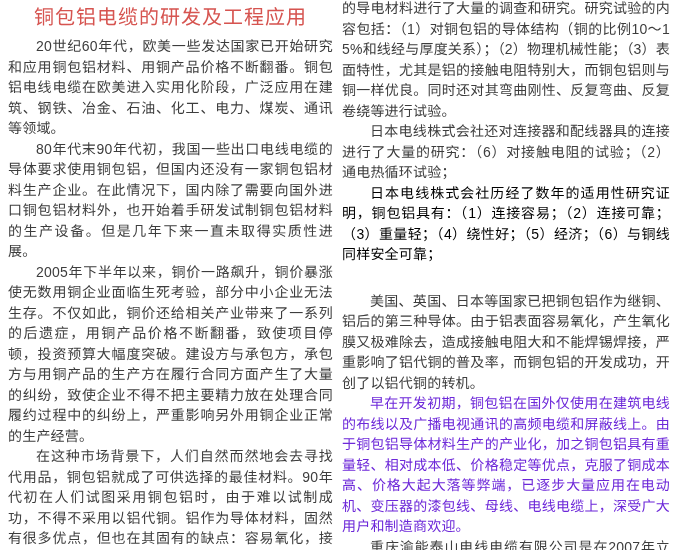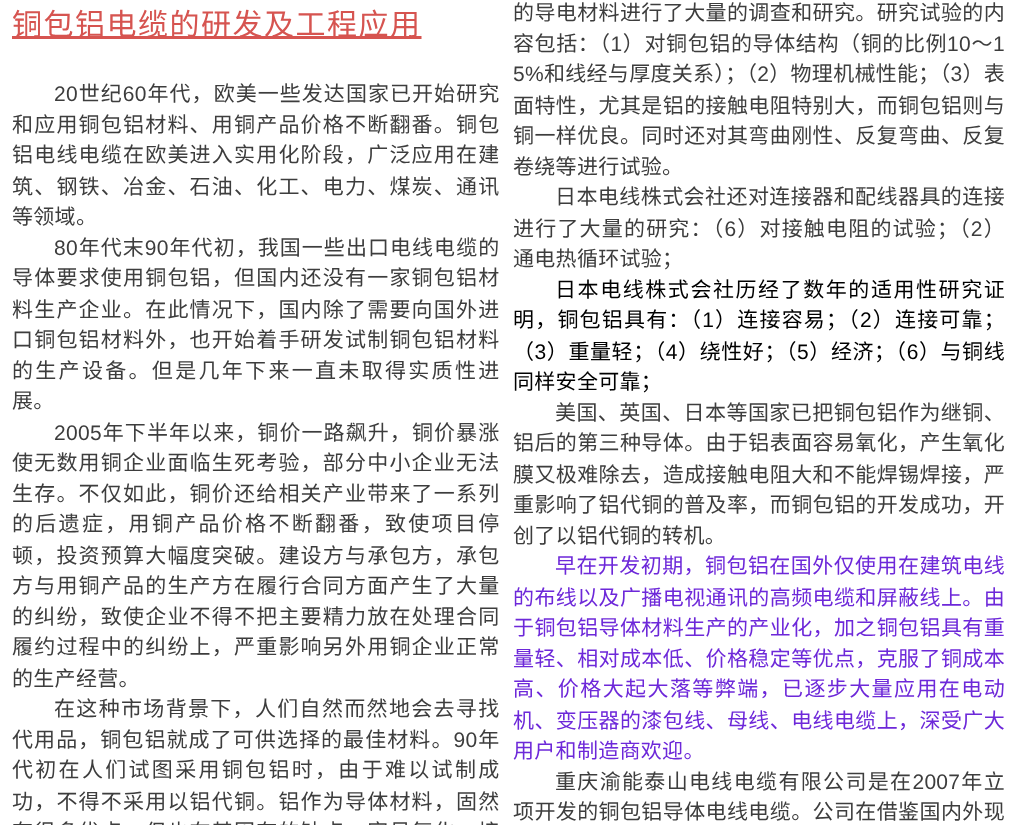--- a/index.html
+++ b/index.html
@@ -22,27 +22,27 @@
   .col-left {
     left: 8px;
     width: 325px;
   }
   .col-right {
     left: 342px;
     width: 328px;
     top: -2px;
   }
   .article-title {
-    margin: 4px 0 22px 0;
+    margin: 4px 0 6px 0;
     font-size: 20px;
     line-height: 26px;
     font-weight: 400;
     letter-spacing: 1px;
+    text-align: center;
     color: #d65450;
-    text-decoration: underline;
   }
   .para {
     margin: 0;
     font-size: 14px;
     line-height: 20.5px;
     color: #3d3d3d;
     text-align: justify;
     text-indent: 2em;
     letter-spacing: 0.2px;
     word-break: break-all;
@@ -62,18 +62,18 @@
     <p class="para" style="color: rgb(61, 61, 61);">80年代末90年代初，我国一些出口电线电缆的导体要求使用铜包铝，但国内还没有一家铜包铝材料生产企业。在此情况下，国内除了需要向国外进口铜包铝材料外，也开始着手研发试制铜包铝材料的生产设备。但是几年下来一直未取得实质性进展。</p>
     <p class="para" style="color: rgb(61, 61, 61);">2005年下半年以来，铜价一路飙升，铜价暴涨使无数用铜企业面临生死考验，部分中小企业无法生存。不仅如此，铜价还给相关产业带来了一系列的后遗症，用铜产品价格不断翻番，致使项目停顿，投资预算大幅度突破。建设方与承包方，承包方与用铜产品的生产方在履行合同方面产生了大量的纠纷，致使企业不得不把主要精力放在处理合同履约过程中的纠纷上，严重影响另外用铜企业正常的生产经营。</p>
     <p class="para" style="color: rgb(61, 61, 61);">在这种市场背景下，人们自然而然地会去寻找代用品，铜包铝就成了可供选择的最佳材料。90年代初在人们试图采用铜包铝时，由于难以试制成功，不得不采用以铝代铜。铝作为导体材料，固然有很多优点，但也在其固有的缺点：容易氧化，接触电阻大，不能用焊接，比铜易腐蚀，导致以铝代铜的时代逐步又被铜所代替。</p>
 
   </div>
 
   <div class="col col-right">
     <p class="para no-indent" style="color: rgb(61, 61, 61);">的导电材料进行了大量的调查和研究。研究试验的内容包括：（1）对铜包铝的导体结构（铜的比例10～15%和线经与厚度关系）；（2）物理机械性能；（3）表面特性，尤其是铝的接触电阻特别大，而铜包铝则与铜一样优良。同时还对其弯曲刚性、反复弯曲、反复卷绕等进行试验。</p>
     <p class="para" style="color: rgb(61, 61, 61);">日本电线株式会社还对连接器和配线器具的连接进行了大量的研究：（6）对接触电阻的试验；（2）通电热循环试验；</p>
     <p class="para" style="color: #000000;">日本电线株式会社历经了数年的适用性研究证明，铜包铝具有：（1）连接容易；（2）连接可靠；（3）重量轻；（4）绕性好；（5）经济；（6）与铜线同样安全可靠；</p>
-    <p class="para" style="color: rgb(61, 61, 61);">美国、英国、日本等国家已把铜包铝作为继铜、铝后的第三种导体。由于铝表面容易氧化，产生氧化膜又极难除去，造成接触电阻大和不能焊锡焊接，严重影响了铝代铜的普及率，而铜包铝的开发成功，开创了以铝代铜的转机。</p>
+    <p class="para" style="color: rgb(61, 61, 61); margin-top: 26px;">美国、英国、日本等国家已把铜包铝作为继铜、铝后的第三种导体。由于铝表面容易氧化，产生氧化膜又极难除去，造成接触电阻大和不能焊锡焊接，严重影响了铝代铜的普及率，而铜包铝的开发成功，开创了以铝代铜的转机。</p>
     <p class="para" style="color: #6d28d9;">早在开发初期，铜包铝在国外仅使用在建筑电线的布线以及广播电视通讯的高频电缆和屏蔽线上。由于铜包铝导体材料生产的产业化，加之铜包铝具有重量轻、相对成本低、价格稳定等优点，克服了铜成本高、价格大起大落等弊端，已逐步大量应用在电动机、变压器的漆包线、母线、电线电缆上，深受广大用户和制造商欢迎。</p>
     <p class="para" style="color: rgb(61, 61, 61);">重庆渝能泰山电线电缆有限公司是在2007年立项开发的铜包铝导体电线电缆。公司在借鉴国内外现有成</p>
   </div>
 
 </div>
 
 </body></html>

